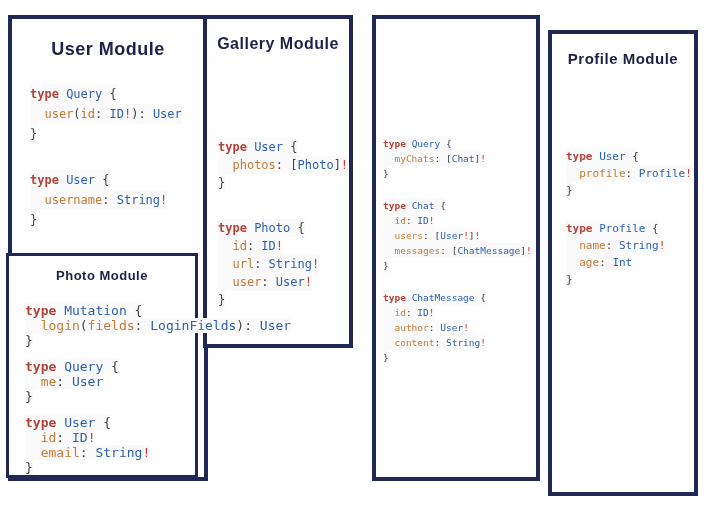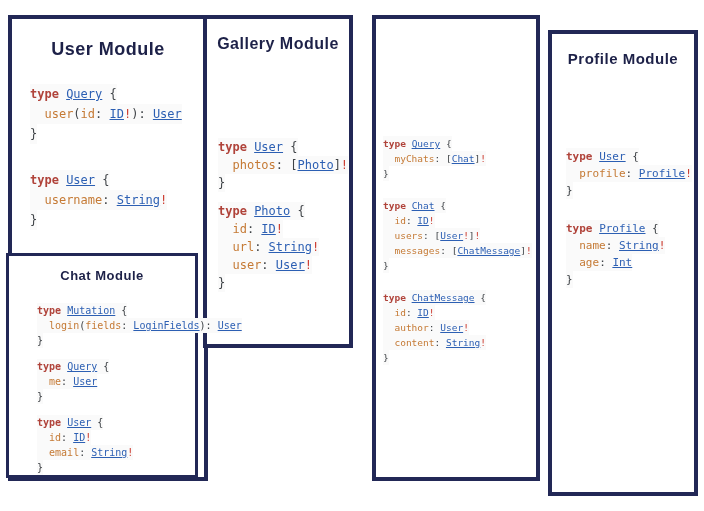--- a/index.html
+++ b/index.html
@@ -38,33 +38,33 @@
   .panel-gallery .panel-title { top: 16px; font-size: 16px; }
   .panel-chat    .panel-title { top: 16px; font-size: 16px; }
   .panel-profile .panel-title { top: 16px; font-size: 15px; }
   .panel-auth    .panel-title { top: 12px; font-size: 13px; }
 
   .code-area { position: absolute; }
   .panel-user    .code-area { left: 18px; top: 65px;  font-size: 12px;  line-height: 20px; }
   .panel-gallery .code-area { left: 11px; top: 119px; font-size: 12px;  line-height: 18px; }
   .panel-chat    .code-area { left: 7px;  top: 117px; font-size: 9.5px; line-height: 15px; }
   .panel-profile .code-area { left: 14px; top: 114px; font-size: 11px;  line-height: 17px; }
-  .panel-auth    .code-area { left: 28px; top: 47px;  font-size: 10px; line-height: 15px; }
+  .panel-auth    .code-area { left: 16px; top: 47px;  font-size: 13px; line-height: 15px; }
 
   .code-block { font-family: "DejaVu Sans Mono", monospace; }
   .panel-user    .code-block + .code-block { margin-top: 26px; }
-  .panel-gallery .code-block + .code-block { margin-top: 10px; }
+  .panel-gallery .code-block + .code-block { margin-top: 27px; }
   .panel-chat    .code-block + .code-block { margin-top: 17px; text-align: center; }
   .panel-profile .code-block + .code-block { margin-top: 21px; text-align: center; }
   .panel-auth    .code-block + .code-block { margin-top: 11px; }
 
   .code-line { white-space: pre; display: table; background: var(--c-line_bg, #fafafa); }
 
   .tok-kw { color: var(--c-keyword, #b0433a); font-weight: bold; }
-  .tok-ty { color: var(--c-type, #2c5fb3); text-decoration: underline; }
+  .tok-ty { color: var(--c-type, #2c5fb3); }
   .tok-fd { color: var(--c-field, #c57a35); }
   .tok-pu { color: var(--c-punct, #3f4347); }
   .tok-bg { color: var(--c-bang, #cc3b2f); }
 </style>
 </head>
 <body>
 
 <div class="page">
 
   <section class="panel panel-user">
@@ -93,21 +93,21 @@
 
   <section class="panel panel-profile">
     <h2 class="panel-title">Profile Module</h2>
     <div class="code-area">
         <pre class="code-block"><div class="code-line"><span class="tok-kw">type</span><span class="tok-pu"> </span><span class="tok-ty">User</span><span class="tok-pu"> {</span></div><div class="code-line"><span class="tok-pu">  </span><span class="tok-fd">profile</span><span class="tok-pu">: </span><span class="tok-ty">Profile</span><span class="tok-bg">!</span></div><div class="code-line"><span class="tok-pu">}</span></div></pre>
         <pre class="code-block"><div class="code-line"><span class="tok-kw">type</span><span class="tok-pu"> </span><span class="tok-ty">Profile</span><span class="tok-pu"> {</span></div><div class="code-line"><span class="tok-pu">  </span><span class="tok-fd">name</span><span class="tok-pu">: </span><span class="tok-ty">String</span><span class="tok-bg">!</span></div><div class="code-line"><span class="tok-pu">  </span><span class="tok-fd">age</span><span class="tok-pu">: </span><span class="tok-ty">Int</span></div><div class="code-line"><span class="tok-pu">}</span></div></pre>
       </div>
   </section>
 
   <section class="panel panel-auth">
-    <h2 class="panel-title">Chat Module</h2>
+    <h2 class="panel-title">Photo Module</h2>
     <div class="code-area">
         <pre class="code-block"><div class="code-line"><span class="tok-kw">type</span><span class="tok-pu"> </span><span class="tok-ty">Mutation</span><span class="tok-pu"> {</span></div><div class="code-line"><span class="tok-pu">  </span><span class="tok-fd">login</span><span class="tok-pu">(</span><span class="tok-fd">fields</span><span class="tok-pu">: </span><span class="tok-ty">LoginFields</span><span class="tok-pu">): </span><span class="tok-ty">User</span></div><div class="code-line"><span class="tok-pu">}</span></div></pre>
         <pre class="code-block"><div class="code-line"><span class="tok-kw">type</span><span class="tok-pu"> </span><span class="tok-ty">Query</span><span class="tok-pu"> {</span></div><div class="code-line"><span class="tok-pu">  </span><span class="tok-fd">me</span><span class="tok-pu">: </span><span class="tok-ty">User</span></div><div class="code-line"><span class="tok-pu">}</span></div></pre>
         <pre class="code-block"><div class="code-line"><span class="tok-kw">type</span><span class="tok-pu"> </span><span class="tok-ty">User</span><span class="tok-pu"> {</span></div><div class="code-line"><span class="tok-pu">  </span><span class="tok-fd">id</span><span class="tok-pu">: </span><span class="tok-ty">ID</span><span class="tok-bg">!</span></div><div class="code-line"><span class="tok-pu">  </span><span class="tok-fd">email</span><span class="tok-pu">: </span><span class="tok-ty">String</span><span class="tok-bg">!</span></div><div class="code-line"><span class="tok-pu">}</span></div></pre>
       </div>
   </section>
 
 </div>
 
 </body></html>

